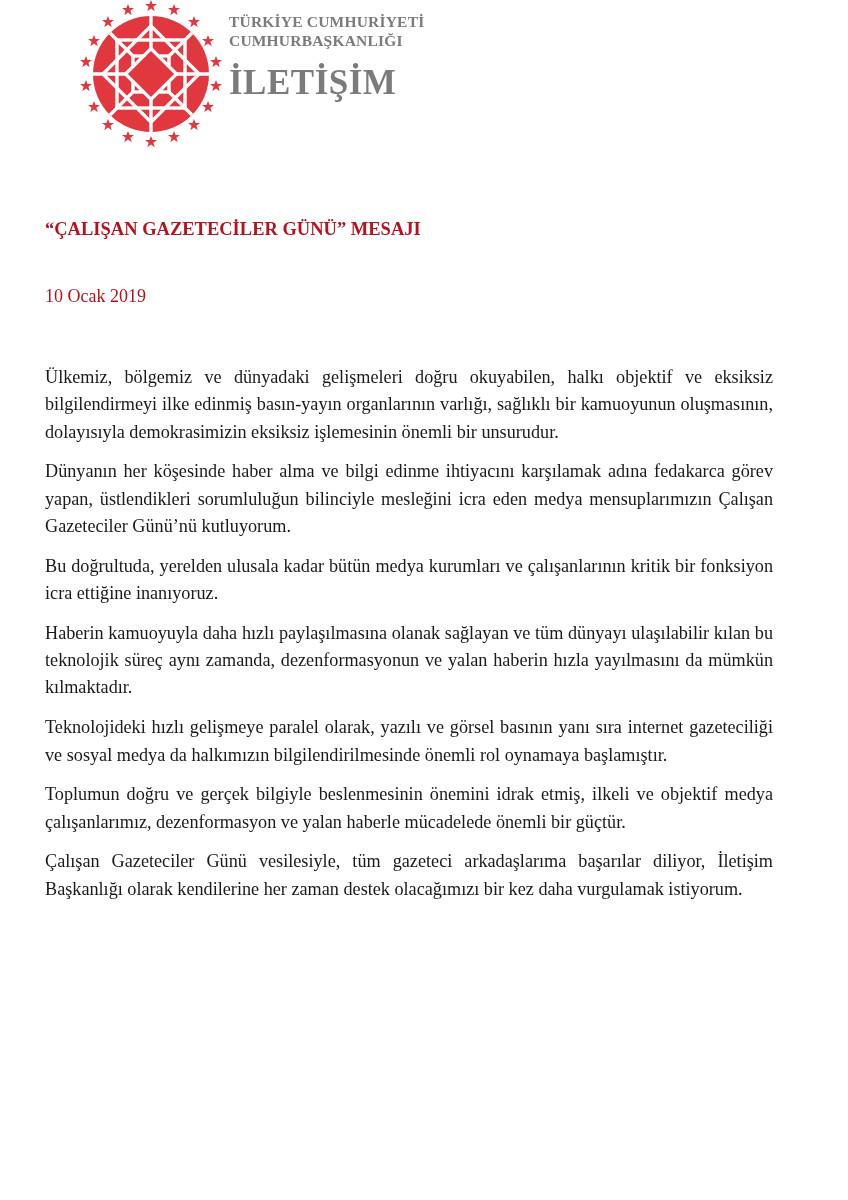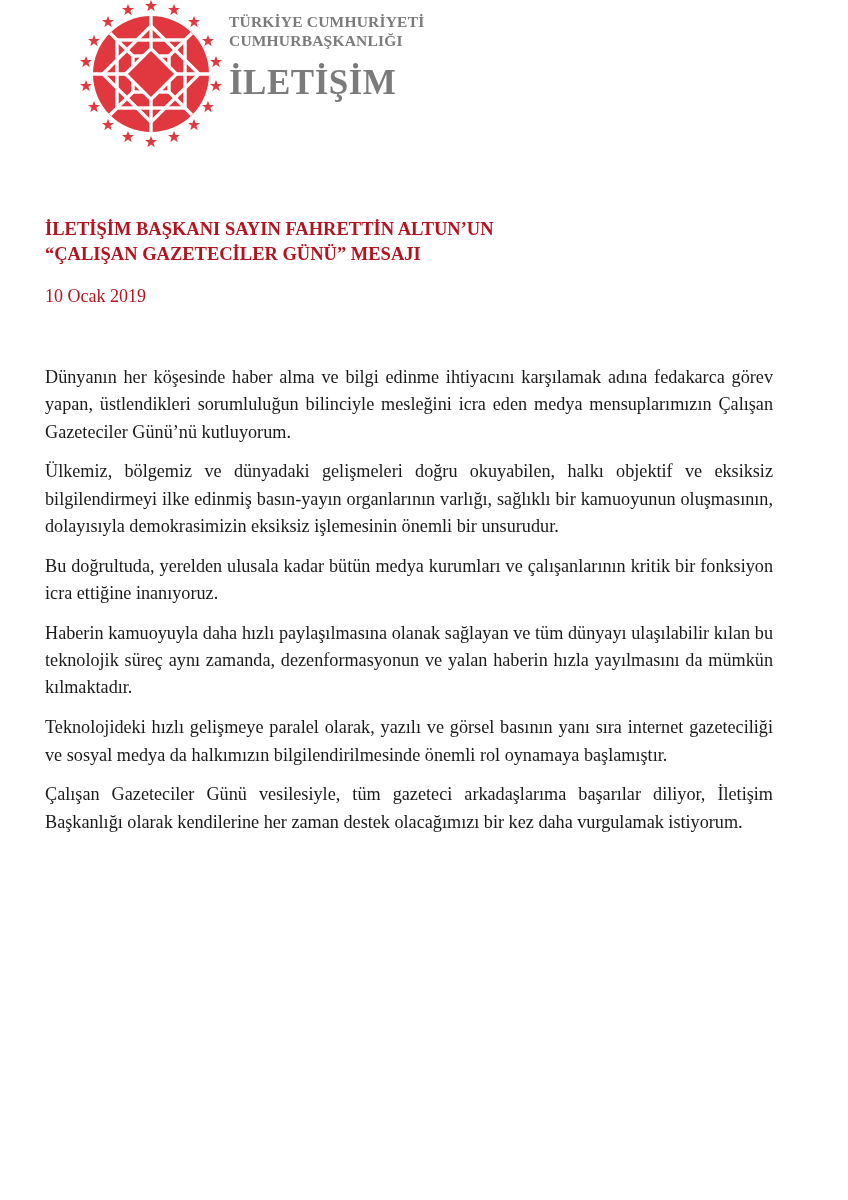--- a/index.html
+++ b/index.html
@@ -65,26 +65,26 @@
   </svg>
 </div>
 
 <div class="brand">
   <div class="l1">TÜRKİYE CUMHURİYETİ</div>
   <div class="l2">CUMHURBAŞKANLIĞI</div>
   <div class="l3">İLETİŞİM</div>
 </div>
 
 <div class="title">
-  <div>İLETİŞİM BAŞKANI SAYIN FAHRETTİN ALTUN’UN</div>
   <div>“ÇALIŞAN GAZETECİLER GÜNÜ” MESAJI</div>
 </div>
 
 <div class="date">10 Ocak 2019</div>
 
 <div class="body">
+  <p>Ülkemiz, bölgemiz ve dünyadaki gelişmeleri doğru okuyabilen, halkı objektif ve eksiksiz bilgilendirmeyi ilke edinmiş basın-yayın organlarının varlığı, sağlıklı bir kamuoyunun oluşmasının, dolayısıyla demokrasimizin eksiksiz işlemesinin önemli bir unsurudur.</p>
   <p>Dünyanın her köşesinde haber alma ve bilgi edinme ihtiyacını karşılamak adına fedakarca görev yapan, üstlendikleri sorumluluğun bilinciyle mesleğini icra eden medya mensuplarımızın Çalışan Gazeteciler Günü’nü kutluyorum.</p>
-  <p>Ülkemiz, bölgemiz ve dünyadaki gelişmeleri doğru okuyabilen, halkı objektif ve eksiksiz bilgilendirmeyi ilke edinmiş basın-yayın organlarının varlığı, sağlıklı bir kamuoyunun oluşmasının, dolayısıyla demokrasimizin eksiksiz işlemesinin önemli bir unsurudur.</p>
   <p>Bu doğrultuda, yerelden ulusala kadar bütün medya kurumları ve çalışanlarının kritik bir fonksiyon icra ettiğine inanıyoruz.</p>
   <p>Haberin kamuoyuyla daha hızlı paylaşılmasına olanak sağlayan ve tüm dünyayı ulaşılabilir kılan bu teknolojik süreç aynı zamanda, dezenformasyonun ve yalan haberin hızla yayılmasını da mümkün kılmaktadır.</p>
   <p>Teknolojideki hızlı gelişmeye paralel olarak, yazılı ve görsel basının yanı sıra internet gazeteciliği ve sosyal medya da halkımızın bilgilendirilmesinde önemli rol oynamaya başlamıştır.</p>
+  <p>Toplumun doğru ve gerçek bilgiyle beslenmesinin önemini idrak etmiş, ilkeli ve objektif medya çalışanlarımız, dezenformasyon ve yalan haberle mücadelede önemli bir güçtür.</p>
   <p>Çalışan Gazeteciler Günü vesilesiyle, tüm gazeteci arkadaşlarıma başarılar diliyor, İletişim Başkanlığı olarak kendilerine her zaman destek olacağımızı bir kez daha vurgulamak istiyorum.</p>
 </div>
 
 </body></html>

